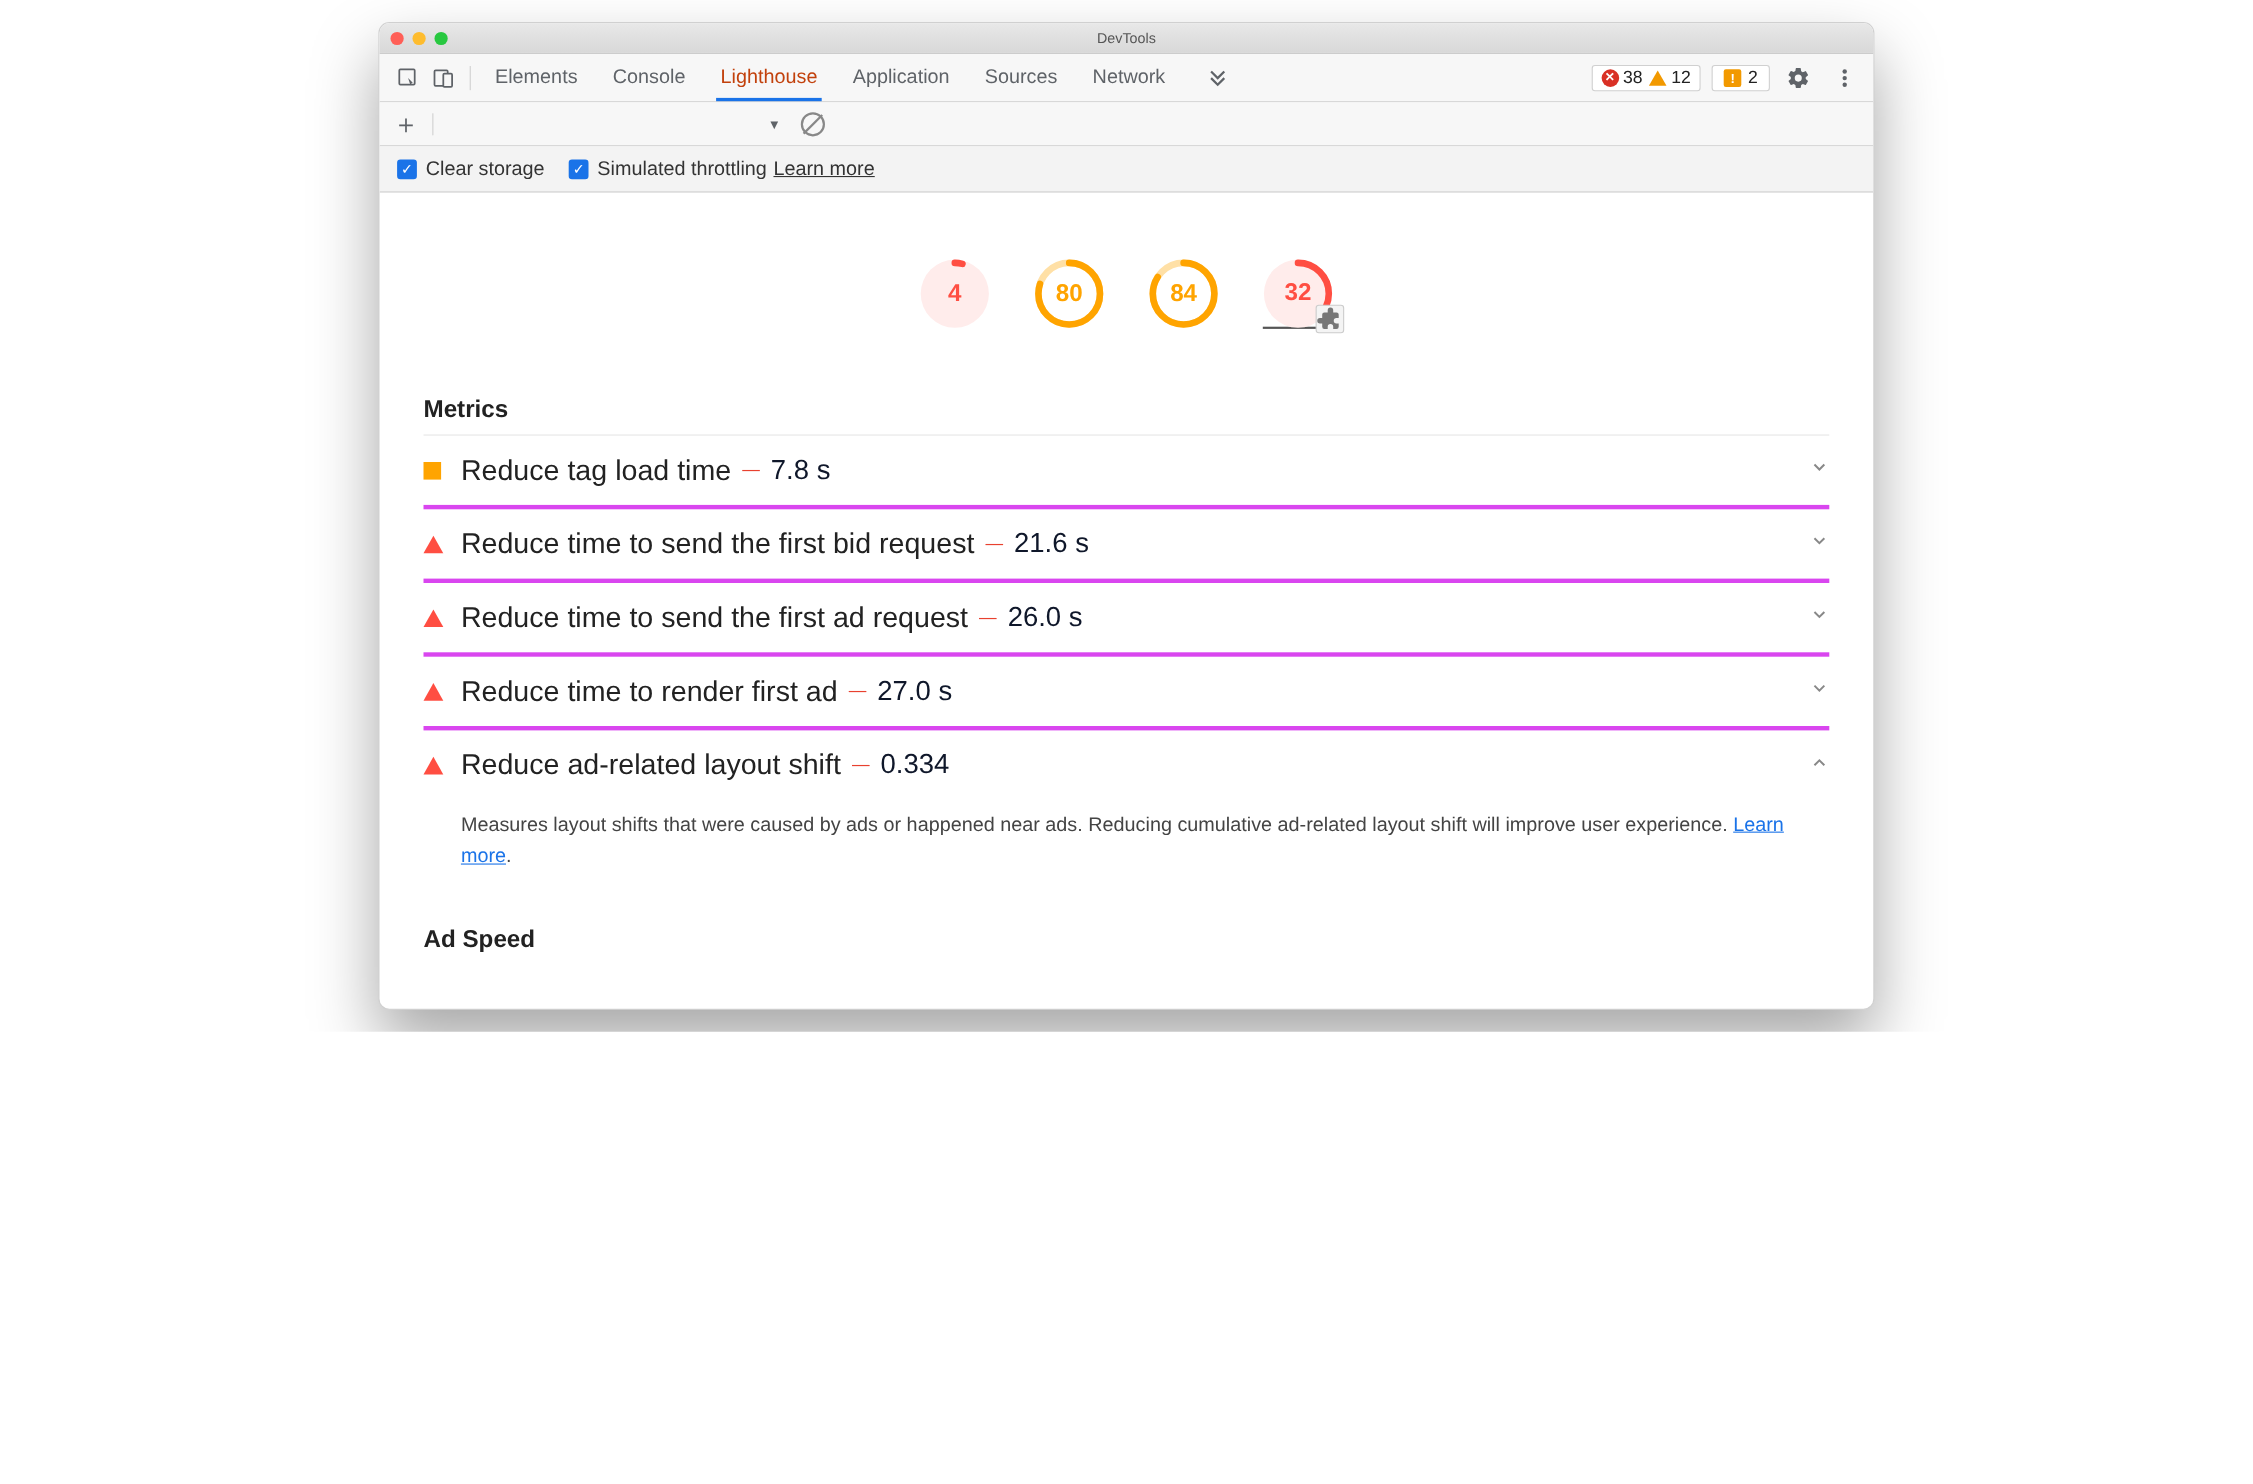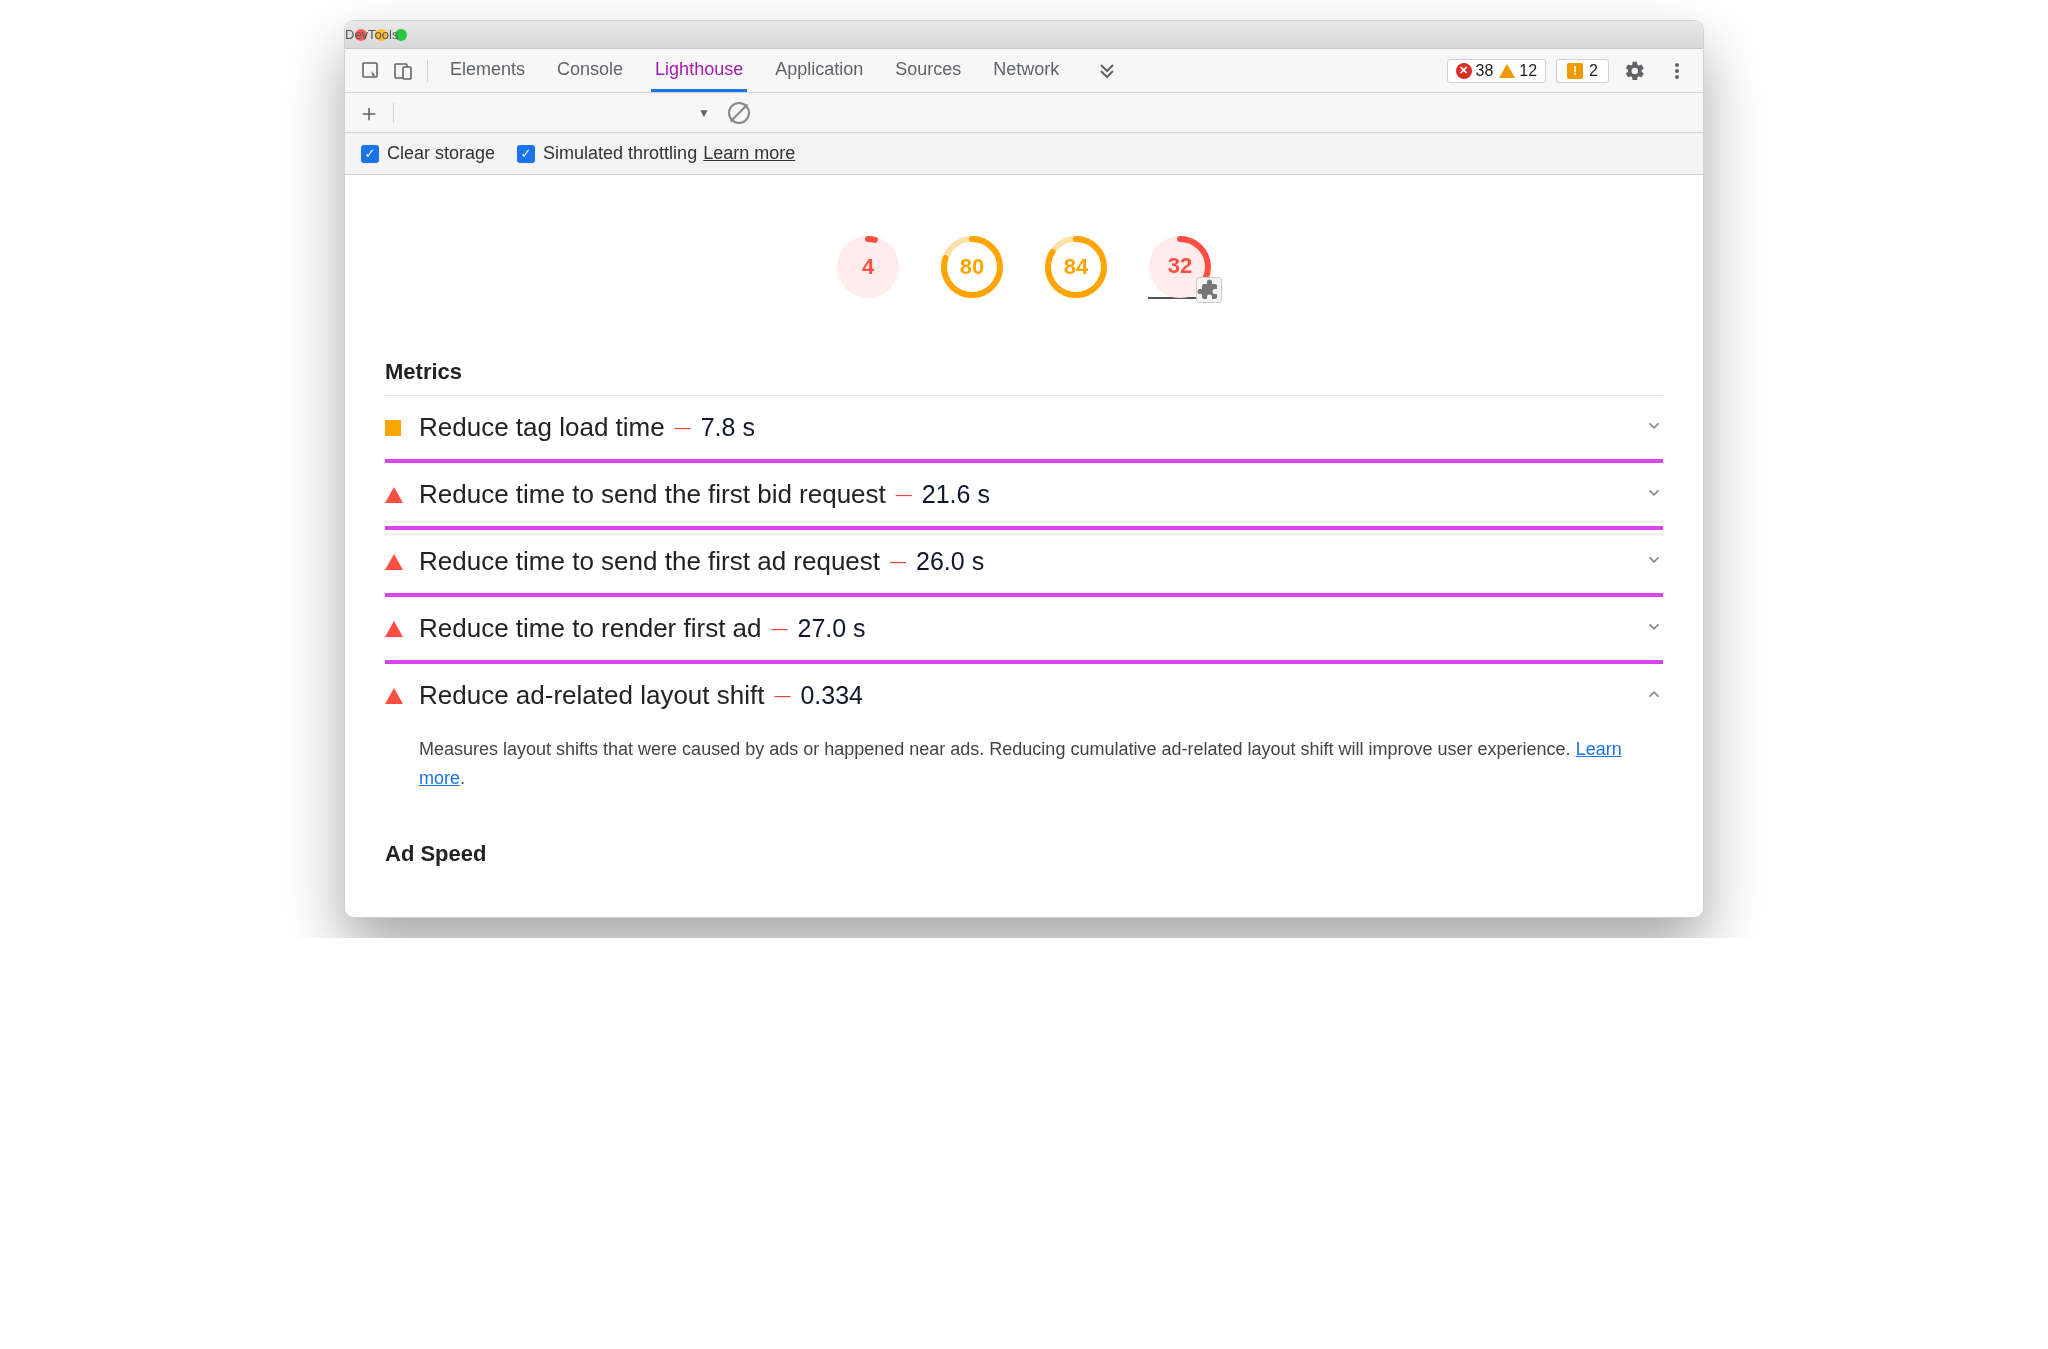--- a/index.html
+++ b/index.html
@@ -24,36 +24,36 @@
     display: flex;
     align-items: center;
     padding: 0 10px;
     border-bottom: 1px solid #c7c7c7;
     position: relative;
   }
   .traffic { display:flex; gap:8px; }
   .tl { width:12px; height:12px; border-radius:50%; }
   .tl.red{background:#ff5f57;} .tl.yel{background:#febc2e;} .tl.grn{background:#28c840;}
   .titlebar-title {
-    position:absolute; left:0; right:0; text-align:left;
+    position:absolute; left:0; right:0; text-align:center;
     font-size:13px; color:#555;
   }
   
   .tabstrip {
     display:flex; align-items:center;
     height:44px;
     border-bottom:1px solid #d0d0d0;
     padding:14px 10px;
     background:#f7f7f7;
   }
   .ts-icon { width:24px; height:24px; display:flex; align-items:center; justify-content:center; color:#5f6368; margin:0 4px; cursor:pointer;}
   .ts-divider { width:1px; height:22px; background:#d0d0d0; margin:0 8px; }
   .tabs { display:flex; gap:24px; margin-left:10px; align-items:center; flex:1;}
   .tab { font-size:18px; color:#5f6368; padding:9px 4px; cursor:pointer; border-bottom:3px solid transparent;}
-  .tab.active { color:#a21caf; border-bottom-color:#1a73e8; }
+  .tab.active { color:#c2410c; border-bottom-color:#1a73e8; }
   .ts-right { display:flex; align-items:center; gap:10px; }
   .badge-box { border:1px solid #d0d0d0; border-radius:3px; padding:2px 8px; display:flex; align-items:center; gap:6px; font-size:16px; background:#fff;}
   .badge-box.single { padding:2px 10px; }
   .bx-err { display:inline-flex; align-items:center; gap:4px;}
   .circ-err{width:16px;height:16px;border-radius:50%;background:#d93025;color:#fff;display:flex;align-items:center;justify-content:center;font-size:11px;font-weight:bold;}
   .tri-warn{width:0;height:0;border-left:8px solid transparent;border-right:8px solid transparent;border-bottom:14px solid #f29900;position:relative;}
   .sq-iss{width:16px;height:16px;background:#f29900;border-radius:2px;color:#fff;display:flex;align-items:center;justify-content:center;font-size:12px;font-weight:bold;}
   .gear,.kebab{color:#5f6368;cursor:pointer;}
   
   .toolbar2 {

